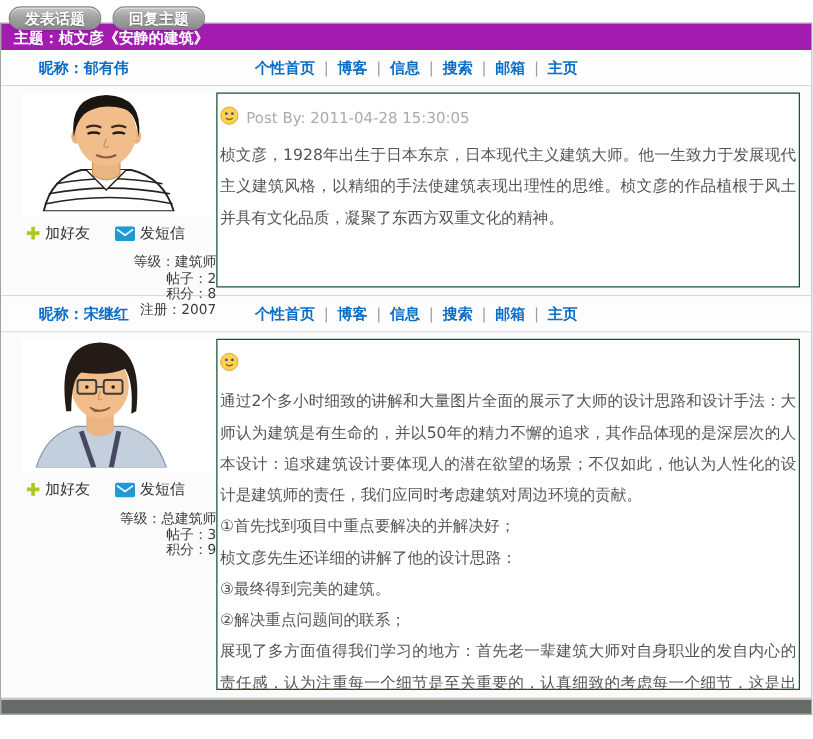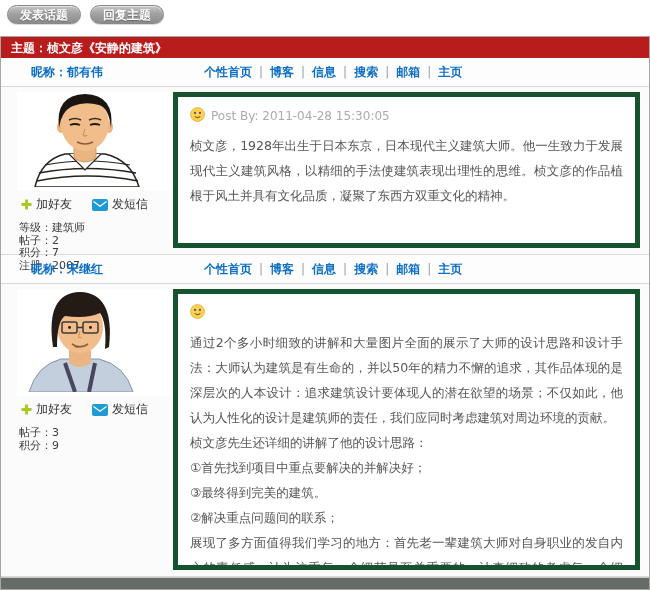--- a/index.html
+++ b/index.html
@@ -4,60 +4,60 @@
 <style>
   * { box-sizing: border-box; }
   html,body { margin:0; padding:0; }
   body {
     width:650px; height:591px;
     background:#ffffff;
     font-family:"DejaVu Sans","Liberation Sans",sans-serif;
     overflow:hidden;
   }
   
-  .toolbar { height:36px; padding:5px 0 0 7px; display:flex; gap:9px; align-items:flex-start; }
+  .toolbar { height:18px; padding:5px 0 0 7px; display:flex; gap:9px; align-items:flex-start; }
   .pill-btn {
     min-width:74px; height:19px; padding:2px 12px 0;
     font-size:12px; font-weight:bold; color:#ffffff; text-align:center;
     background:linear-gradient(#c6c6c6, #a2a2a2 45%, #8d8d8d);
     border:1px solid #888888; border-radius:10px;
     box-shadow:inset 0 1px 0 rgba(255,255,255,.55), 0 1px 1px rgba(0,0,0,.15);
     text-shadow:0 1px 1px rgba(90,90,90,.8);
     cursor:pointer; line-height:15px;
   }
   
   .container { width:650px; border:1px solid #a3a8a4; background:#fbfbfb; }
   .title-bar {
-    height:21px; background:#b91c1c; color:#ffffff;
+    height:21px; background:#a21caf; color:#ffffff;
     font-size:12px; font-weight:bold; padding:4px 10px 0; line-height:14px;
   }
   
   .post-header {
     height:29px; background:#fdfdfd; border-bottom:1px solid #d8d8d8;
     display:flex; align-items:center; font-size:12px;gap:28px;
   }
   .nickname { width:145px; padding-left:30px; color:#0b6ec7; font-weight:bold; white-space:nowrap; }
   .user-links { display:flex; align-items:center; gap:7px; padding-left:30px; }
   .user-links a { color:#0b6ec7; font-weight:bold; text-decoration:none; cursor:pointer; }
   .user-links .sep { color:#9aa0a6; font-weight:normal; }
   
   .post-body { display:flex; background:#fbfbfb; border-bottom:1px solid #d8d8d8; }
   .post-body.first  { height:168px; }
   .post-body.second { height:293px; }
   .sidebar { width:172px; padding:5px 0 0 16px; flex:none; }
   .avatar { background:#ffffff; }
   .actions { display:flex; align-items:center; gap:20px; margin:5px 0 0 4px; font-size:12px; }
   .action { display:flex; align-items:center; gap:4px; color:#333333; text-decoration:none; cursor:pointer; }
   .action svg { display:block; }
-  .stats { margin:9px 0 0 2px; font-size:11px; color:#3c3c3c; line-height:12.5px; }
+  .stats { margin:9px 0 0 2px; font-size:11px; color:#3c3c3c; line-height:12.5px;text-align:right; }
   .stats div { white-space:nowrap; }
   .content-box {
     flex:1; margin:5px 9px 6px 0;
-    background:#ffffff; border:5px solid #14532d;
-    padding:7px 12px 12px; overflow:hidden;
+    background:#ffffff; border:1px solid #14532d;
+    padding:7px 2px 12px; overflow:hidden;
   }
   .meta { display:flex; align-items:center; gap:6px; color:#ababab; font-size:12px; margin:3px 0 8px; }
   .content-box p { margin:0; font-size:12.5px; color:#555555; line-height:25px; text-align:justify; }
   
   .footer-bar { height:12px; background:#676b68; border-top:1px solid #c9c9c9; }
 </style>
 </head>
 <body>
 
 <div class="toolbar">
@@ -124,21 +124,21 @@
                 <rect width="16" height="12" rx="2" fill="#1e9ad6"></rect>
                 <path d="M1.5 2.5 L8 7.2 L14.5 2.5" stroke="#ffffff" stroke-width="1.3" fill="none"></path>
               </svg>
           </span>
           <span>发短信</span>
         </a>
       </div>
       <div class="stats">
         <div>等级：建筑师</div>
         <div>帖子：2</div>
-        <div>积分：7</div>
+        <div>积分：8</div>
         <div>注册：2007</div>
       </div>
     </div>
     <div class="content-box">
       <div class="meta">
         <span>
           <svg width="15" height="15" viewBox="0 0 16 16">
               <circle cx="8" cy="8" r="7.4" fill="#fcd34d" stroke="#d9a43b" stroke-width="0.8"></circle>
               <circle cx="5.4" cy="6.3" r="1.2" fill="#5b4a9b"></circle>
               <circle cx="10.6" cy="6.3" r="1.2" fill="#5b4a9b"></circle>
@@ -201,38 +201,39 @@
           <span>
             <svg width="16" height="12" viewBox="0 0 16 12">
                 <rect width="16" height="12" rx="2" fill="#1e9ad6"></rect>
                 <path d="M1.5 2.5 L8 7.2 L14.5 2.5" stroke="#ffffff" stroke-width="1.3" fill="none"></path>
               </svg>
           </span>
           <span>发短信</span>
         </a>
       </div>
       <div class="stats">
+        <div>等级：总建筑师</div>
         <div>帖子：3</div>
         <div>积分：9</div>
       </div>
     </div>
     <div class="content-box">
       <div class="meta">
         <span>
           <svg width="15" height="15" viewBox="0 0 16 16">
               <circle cx="8" cy="8" r="7.4" fill="#fcd34d" stroke="#d9a43b" stroke-width="0.8"></circle>
               <circle cx="5.4" cy="6.3" r="1.2" fill="#5b4a9b"></circle>
               <circle cx="10.6" cy="6.3" r="1.2" fill="#5b4a9b"></circle>
               <path d="M5 10 Q8 12.6 11 10" stroke="#8a5a2a" stroke-width="1.1" fill="none"></path>
             </svg>
         </span>
       </div>
       <p>通过2个多小时细致的讲解和大量图片全面的展示了大师的设计思路和设计手法：大师认为建筑是有生命的，并以50年的精力不懈的追求，其作品体现的是深层次的人本设计：追求建筑设计要体现人的潜在欲望的场景；不仅如此，他认为人性化的设计是建筑师的责任，我们应同时考虑建筑对周边环境的贡献。</p>
+      <p>①首先找到项目中重点要解决的并解决好；</p>
       <p>桢文彦先生还详细的讲解了他的设计思路：</p>
-      <p>①首先找到项目中重点要解决的并解决好；</p>
       <p>③最终得到完美的建筑。</p>
       <p>②解决重点问题间的联系；</p>
       <p>展现了多方面值得我们学习的地方：首先老一辈建筑大师对自身职业的发自内心的责任感，认为注重每一个细节是至关重要的，认真细致的考虑每一个细节，这是出真正建筑作品的基础；其次，大师对于传承民族传统的观点不仅是外表的继承更应是内心理念和文化的传承，这也是值得我们借鉴的。</p>
     </div>
   </div>
 
   <div class="footer-bar"></div>
 </div>
 
 </body></html>

